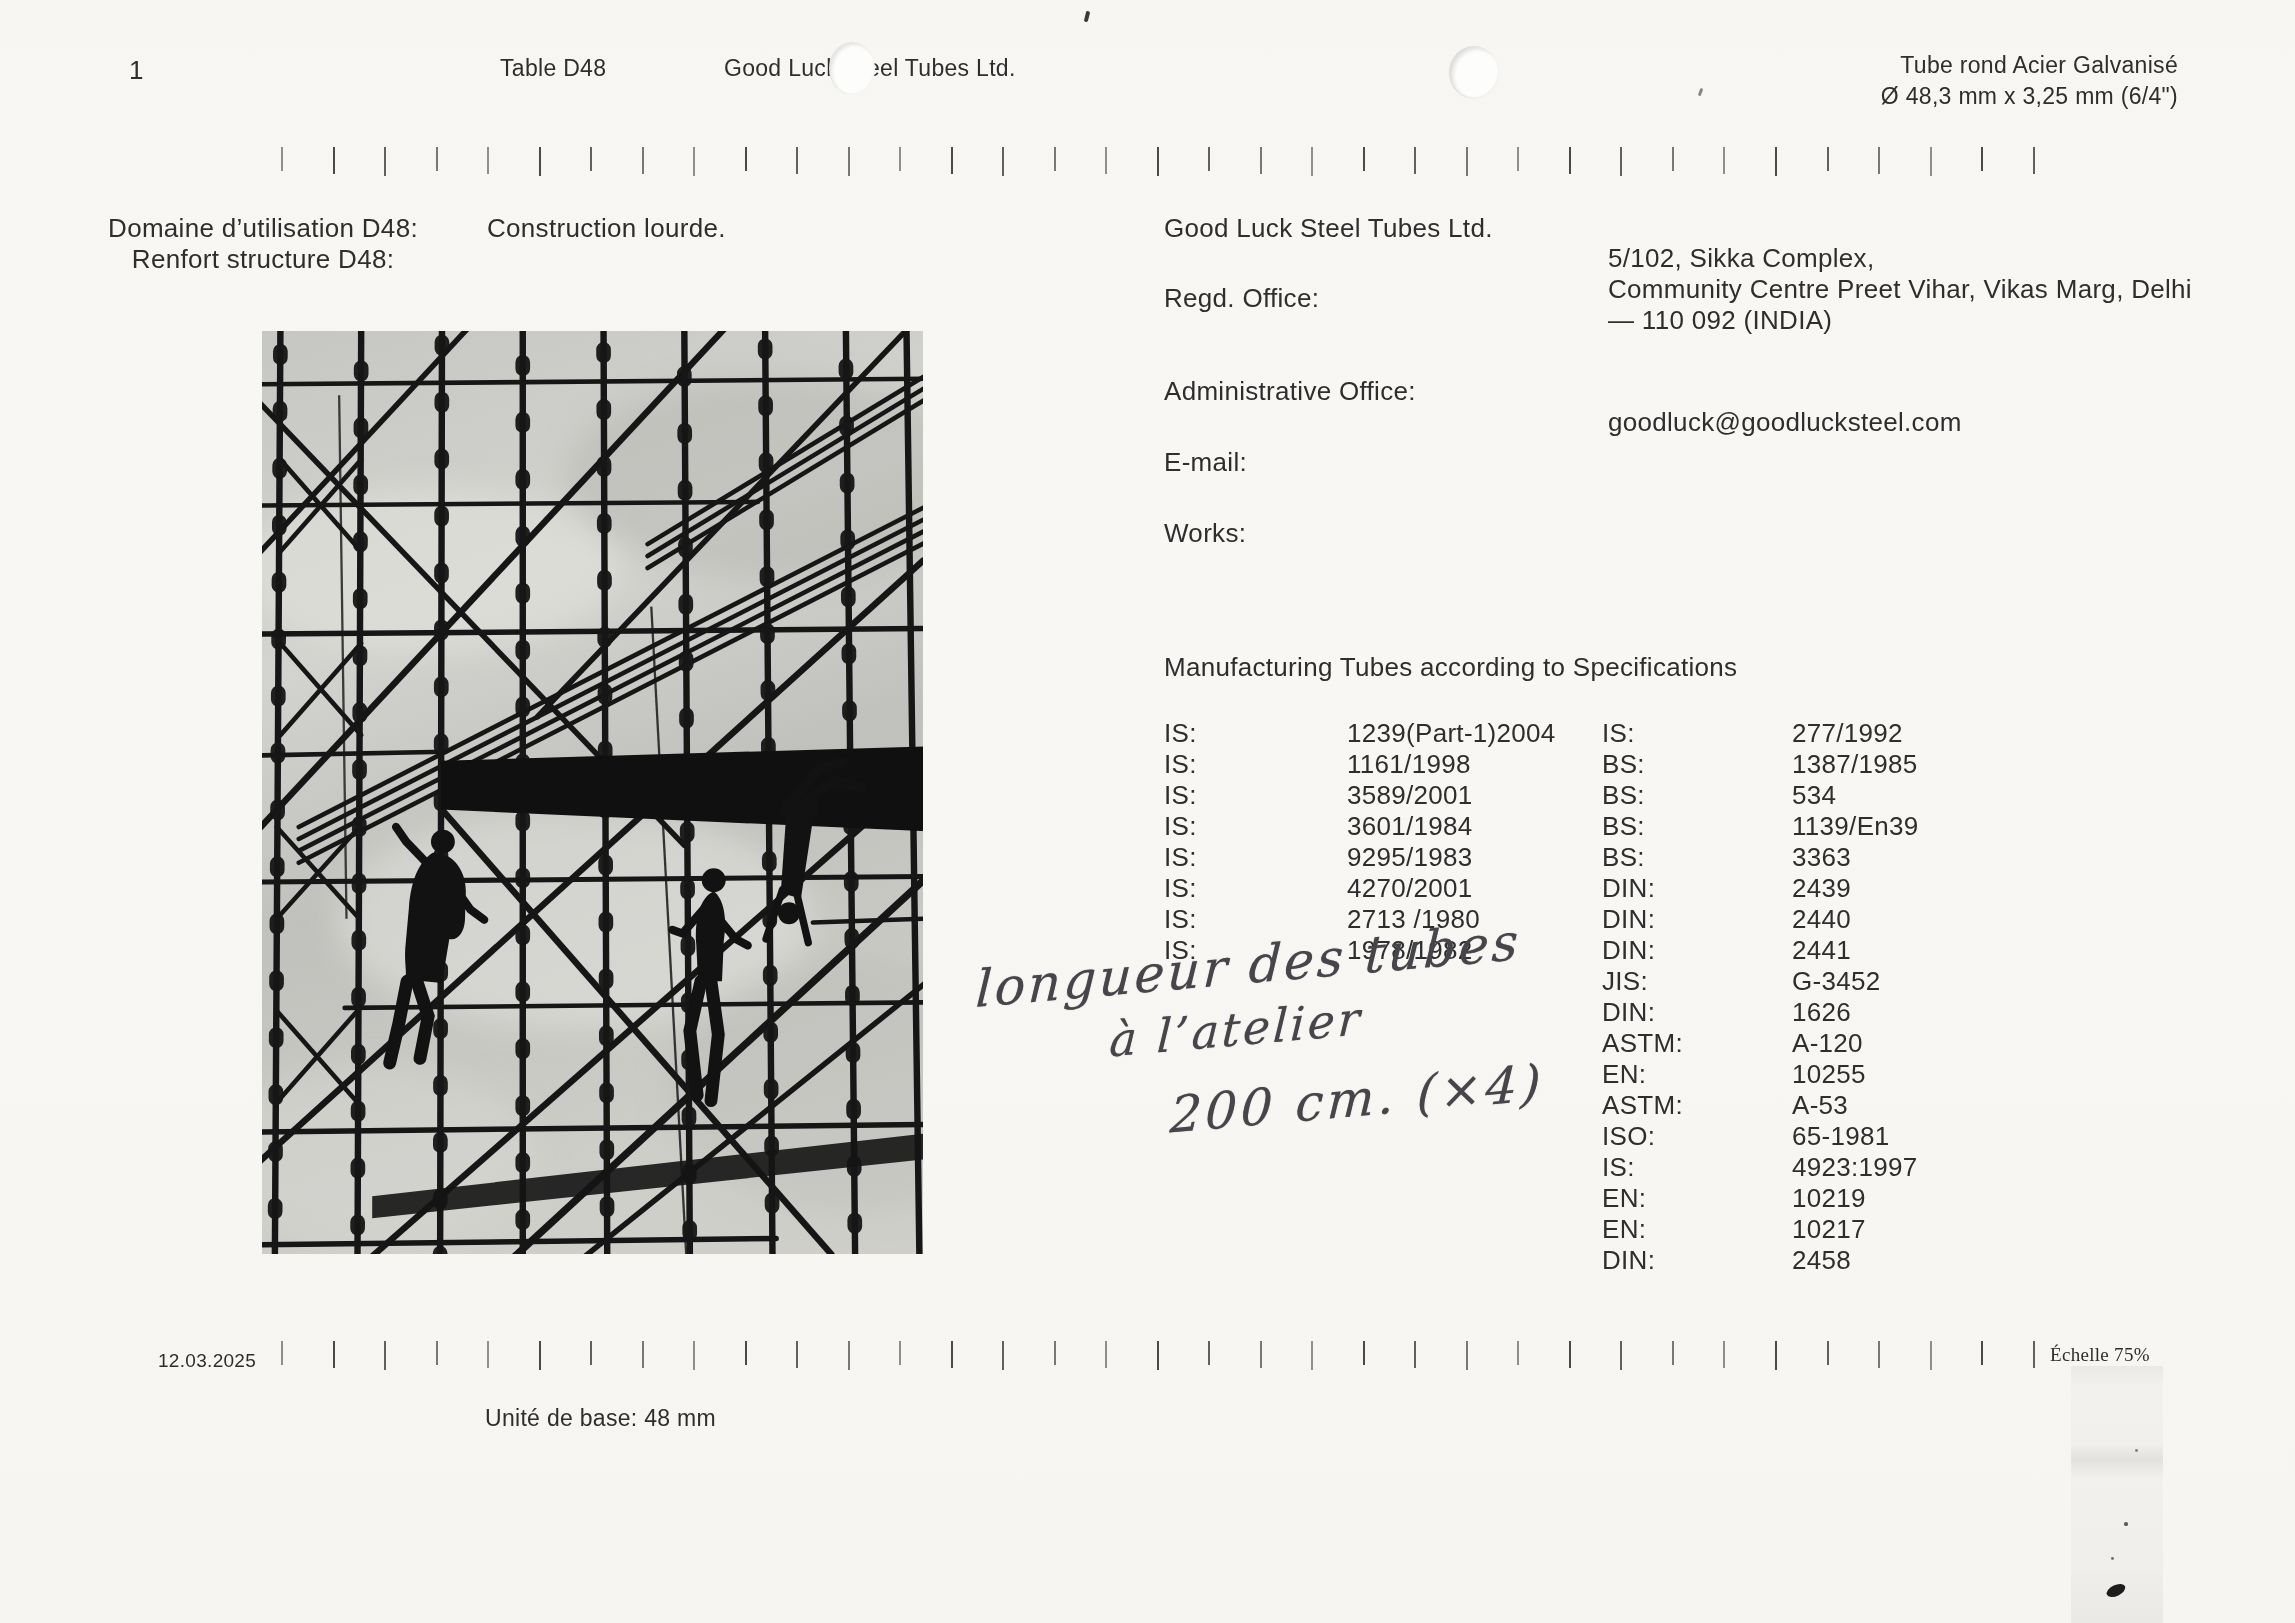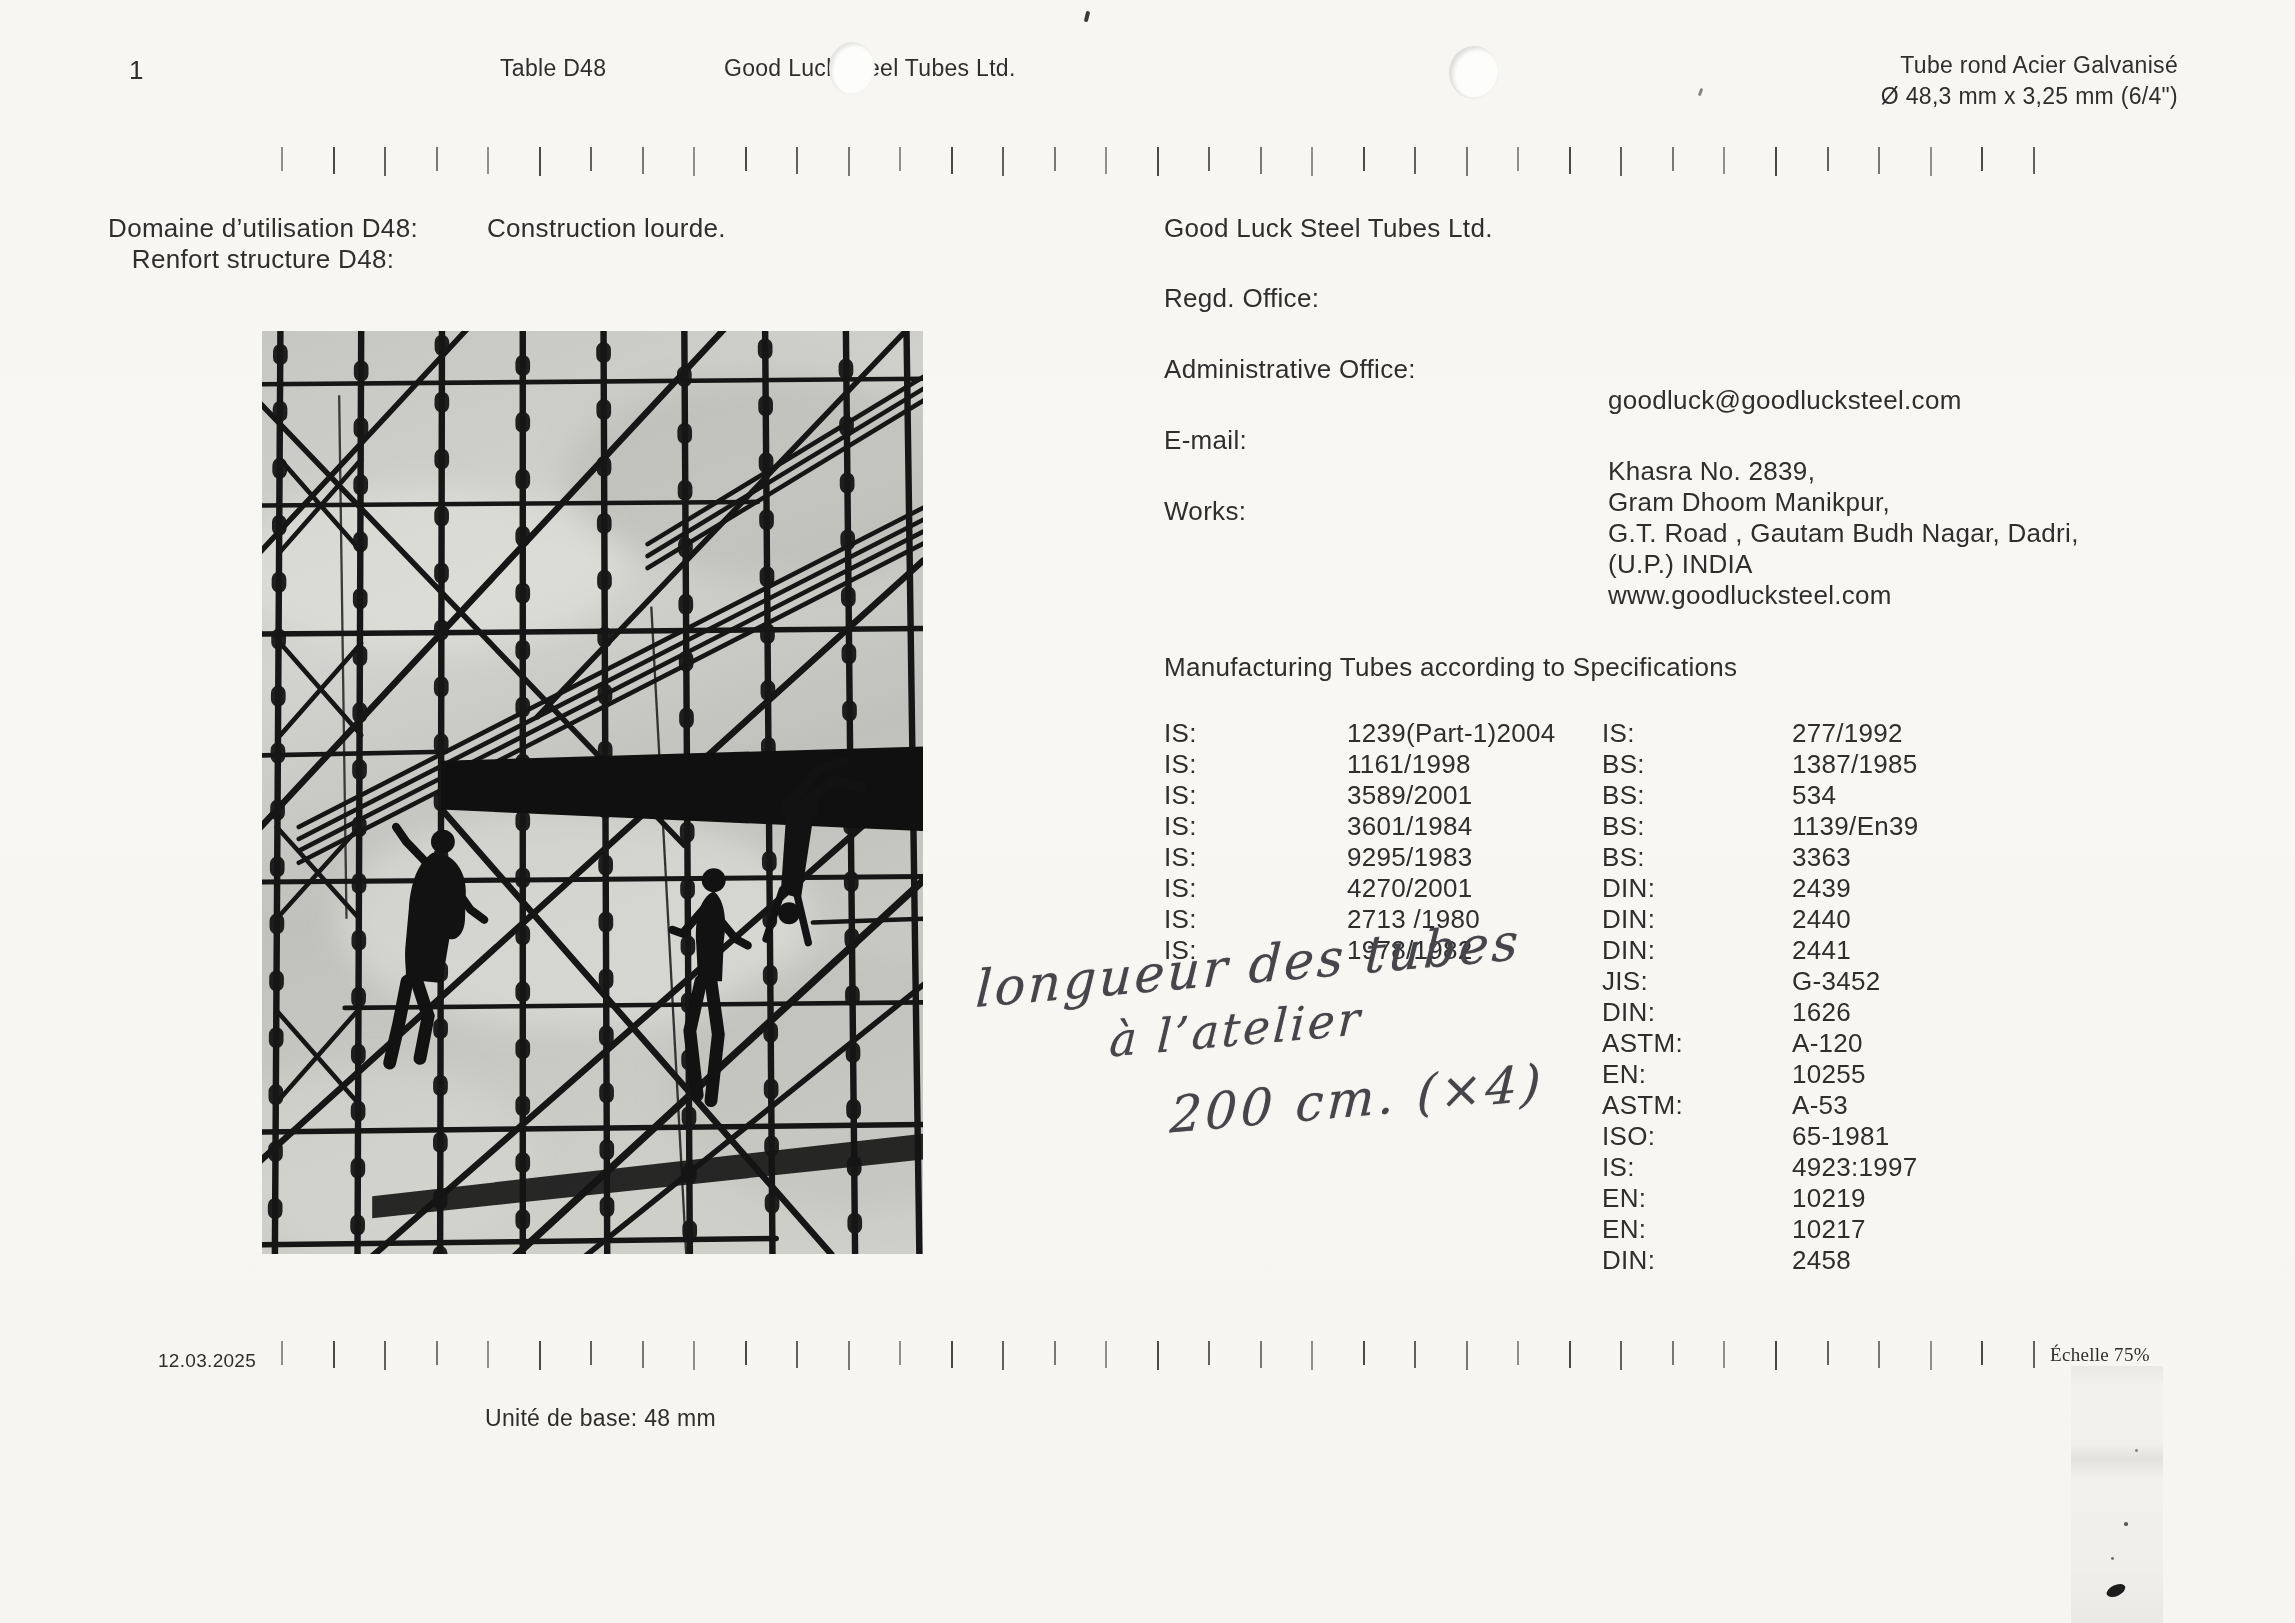--- a/index.html
+++ b/index.html
@@ -242,38 +242,36 @@
         <path d="M579,510 L606,477 L633,469" fill="none" stroke-width="11"></path>
       </g>
     </svg>
   </div>
 
   <div class="abs t28" style="left:1164px;top:213px;">Good Luck Steel Tubes Ltd.</div>
   <div class="abs t28" style="left:1164px;top:243px;width:1029px;">
 
       <div class="row">
         <span class="lab-info">Regd. Office:</span>
+        <span class="val">5/102, Sikka Complex,
+Community Centre Preet Vihar, Vikas Marg, Delhi
+— 110 092 (INDIA)</span>
       </div>
 
       <div class="row">
         <span class="lab-info">Administrative Office:</span>
       </div>
 
       <div class="row">
         <span class="lab-info">E-mail:</span>
         <span class="val">goodluck@goodlucksteel.com</span>
       </div>
 
       <div class="row">
         <span class="lab-info">Works:</span>
-        <span class="val">Khasra No. 2839,
-Gram Dhoom Manikpur,
-G.T. Road , Gautam Budh Nagar, Dadri,
-(U.P.) INDIA
-www.goodlucksteel.com</span>
       </div>
     </div>
 
   <div class="abs t28" style="left:1164px;top:652px;">Manufacturing Tubes according to Specifications</div>
 
   <div class="abs t28 col-l" style="left:1164px;top:718px;width:432px;">
 
       <div class="spec-row">
         <span class="spec-label">IS:</span>
         <span class="spec-value">1239(Part-1)2004</span>

